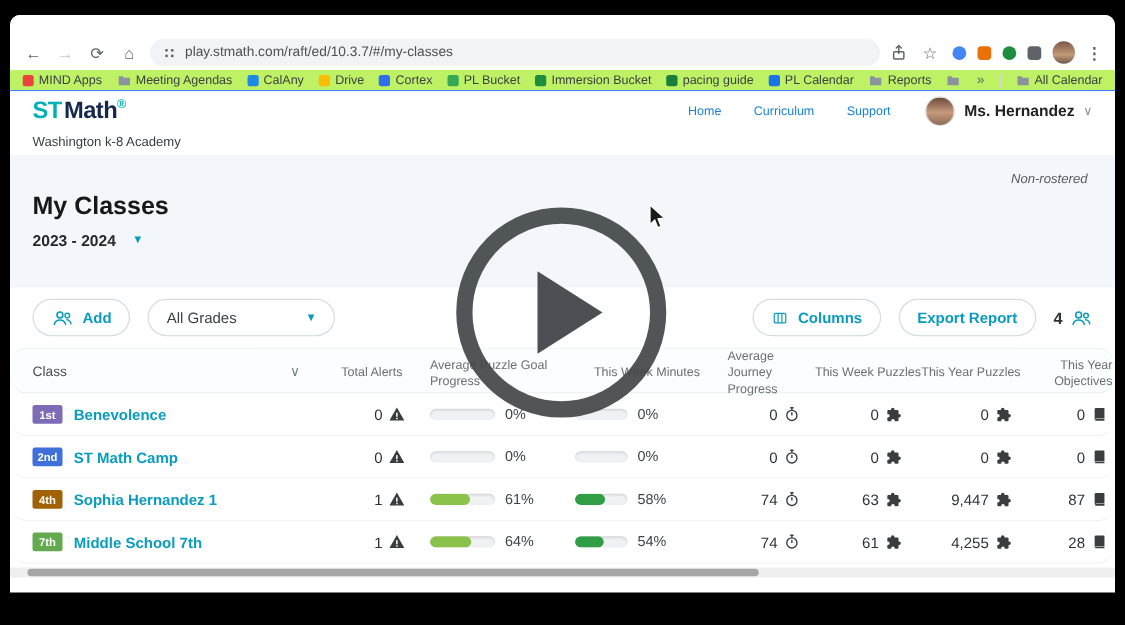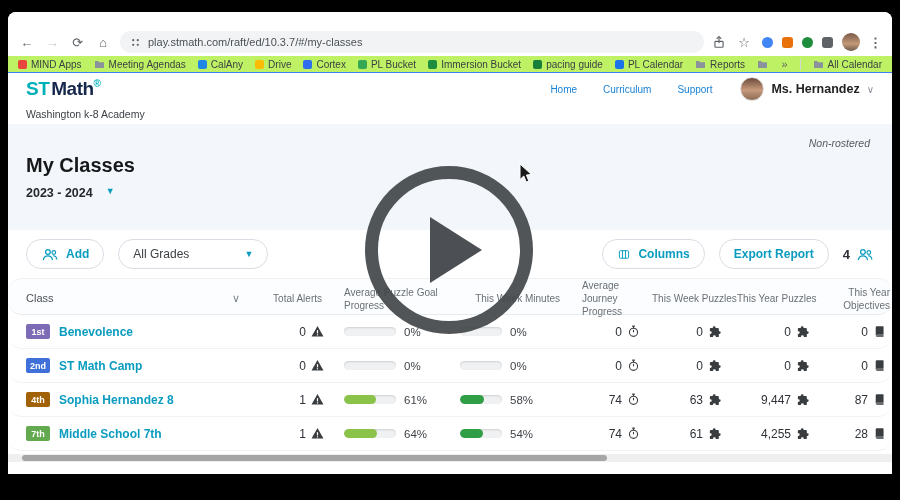--- a/index.html
+++ b/index.html
@@ -418,21 +418,21 @@
       <svg class="icn" viewBox="0 0 24 24">
         <path d="M6.5 2.5h12a1 1 0 0 1 1 1V18h-12A2.5 2.5 0 0 0 5 20.3V4.8a2.3 2.3 0 0 1 1.5-2.3z" fill="#3a3d40"></path>
         <path d="M7 18.8h12.5v2.7H7a1.35 1.35 0 0 1 0-2.7z" fill="#3a3d40"></path>
       </svg>
     </div>
   </div>
 
   <div class="trow grid-cols">
     <div class="c0">
       <span class="badge" style="background: #a16207;">4th</span>
-      <a class="cname">Sophia Hernandez 8</a>
+      <a class="cname">Sophia Hernandez 1</a>
     </div>
     <div class="cnum c1">
       <span>1</span>
       <svg class="icn" viewBox="0 0 24 24">
         <path d="M12 2 23 21H1Z" fill="#3a3d40"></path>
             <rect x="10.9" y="9.5" width="2.2" height="6" fill="#fff"></rect>
             <rect x="10.9" y="17" width="2.2" height="2.2" fill="#fff"></rect>
       </svg>
     </div>
     <div class="c2">

